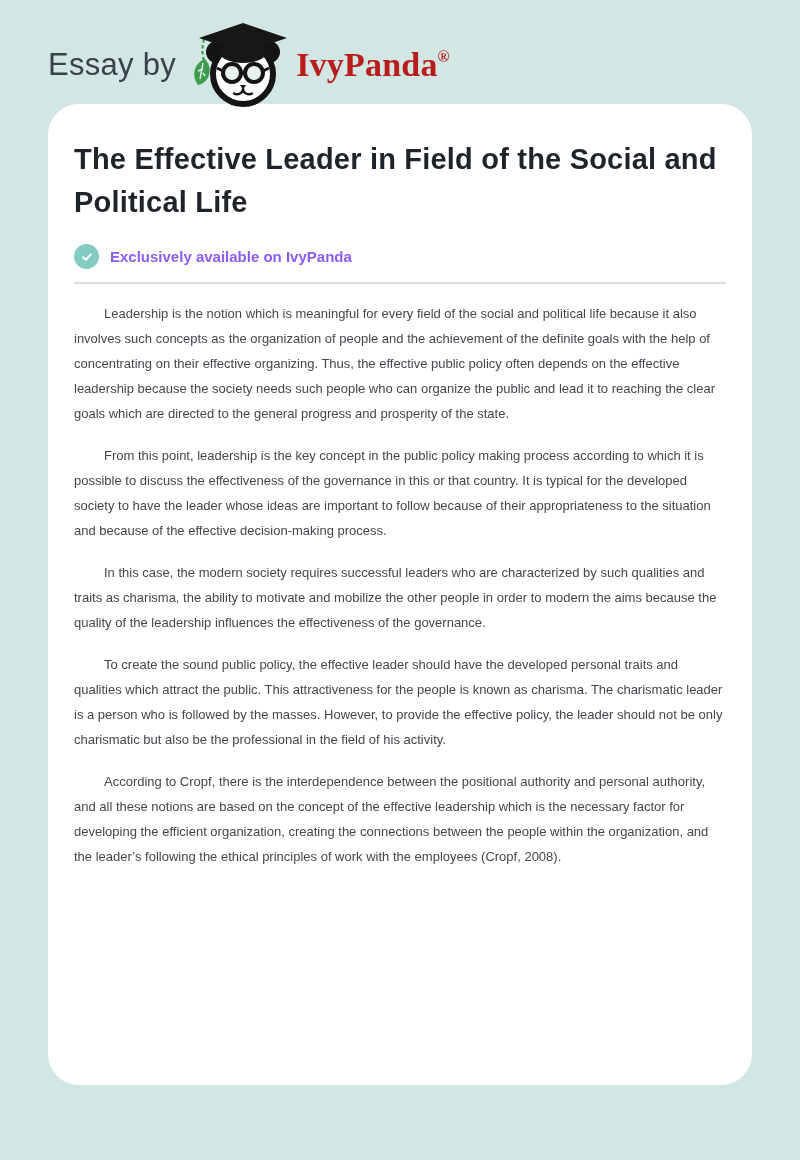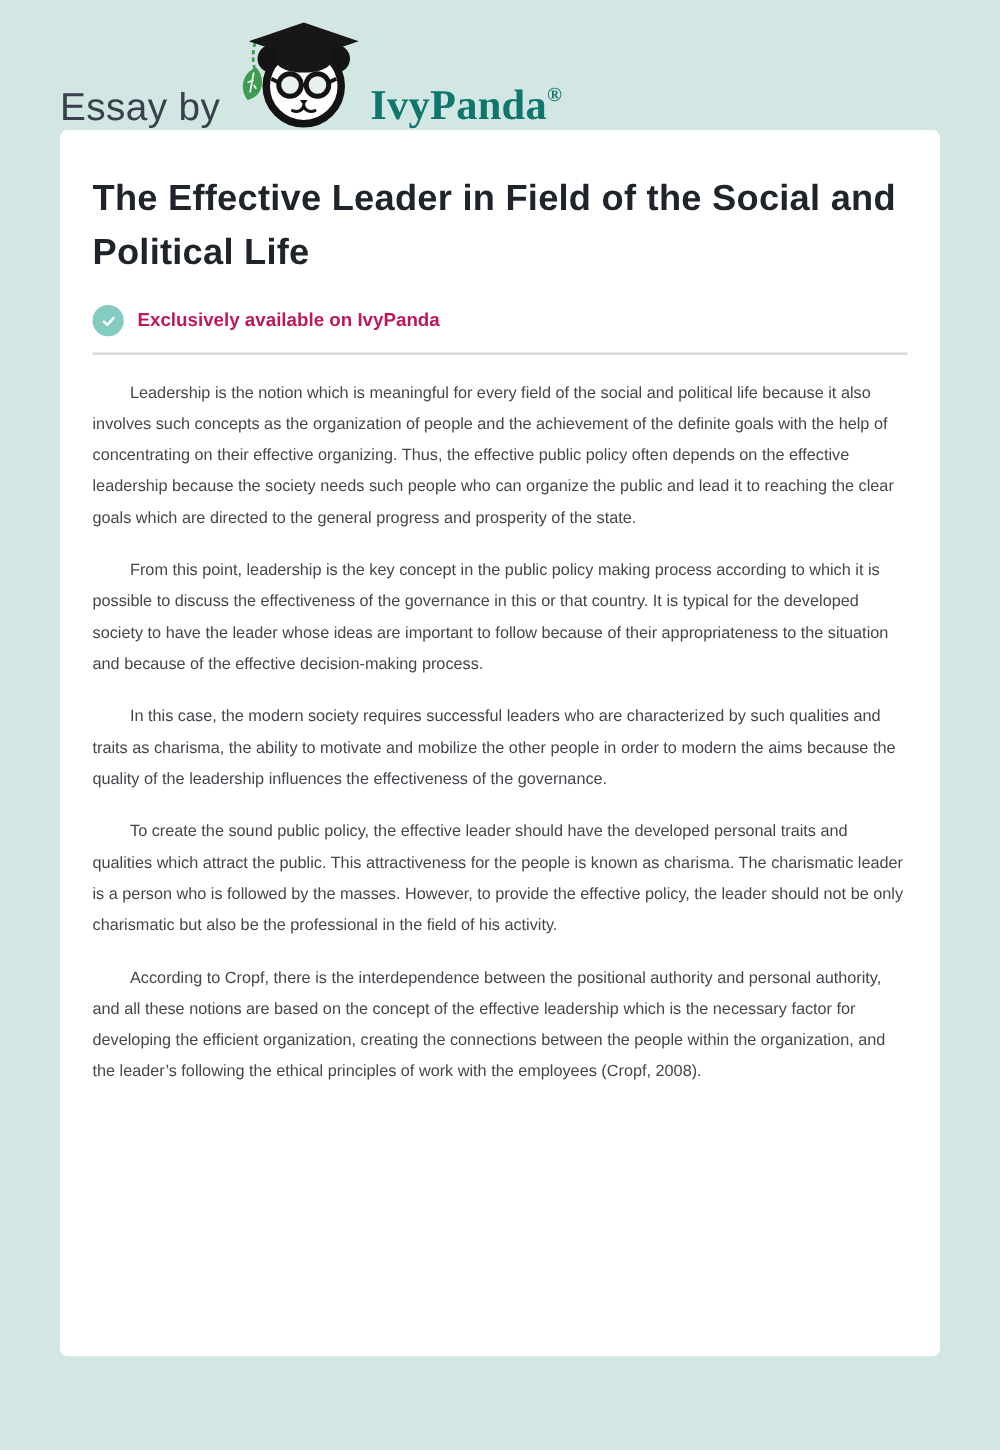--- a/index.html
+++ b/index.html
@@ -6,53 +6,53 @@
   html, body {
     margin: 0; padding: 0;
     width: 800px; height: 1160px;
     background: #d2e7e3;
     font-family: "Liberation Sans", sans-serif;
   }
   .page { width: 800px; height: 1160px; background: #d2e7e3; overflow: hidden; }
 
   
   .header {
-    display: flex; align-items: flex-end;
+    display: flex; align-items: center;
     padding: 26px 0 0 48px; height: 104px;
   }
   .essay-by {
     font-size: 31px; color: #39424c; font-weight: 400;
     margin-right: 14px; letter-spacing: 0.3px;
   }
   .logo { width: 100px; height: 88px; margin-right: 6px; flex: 0 0 auto; }
   .logo svg { width: 100%; height: 100%; display: block; }
   .brand {
     font-family: "Liberation Serif", serif; font-weight: 700;
-    font-size: 34px; color: #0f766e; letter-spacing: 0.2px;
+    font-size: 34px; color: #b91c1c; letter-spacing: 0.2px;
   }
   .brand sup { font-size: 16px; vertical-align: 14px; font-weight: 700; }
 
   
   .card {
-    margin: 0 48px; background: #ffffff; border-radius: 6px;
+    margin: 0 48px; background: #ffffff; border-radius: 31px;
     padding: 34px 26px 70px 26px; min-height: 981px;
   }
   .title {
     margin: 0 0 20px 0;
     font-size: 29px; line-height: 43px; font-weight: 700;
     color: #1f242b; letter-spacing: 0.2px;
   }
   .badge-row { display: flex; align-items: center; margin: 0 0 13px 0; }
   .badge-circle {
     width: 25px; height: 25px; border-radius: 50%;
     background: #84cbc2; margin-right: 11px;
     display: flex; align-items: center; justify-content: center; flex: 0 0 auto;
   }
   .badge-circle svg { width: 14px; height: 14px; }
-  .badge-label { font-size: 15px; font-weight: 700; color: #be185d; }
+  .badge-label { font-size: 15px; font-weight: 700; color: #8b5cf6; }
   .divider { border: none; border-top: 2px solid #d8dadb; margin: 0 0 6px 0; }
 
   .essay p {
     margin: 17px 0 0 0;
     font-size: 13px; line-height: 25px;
     color: #43474c; text-indent: 30px;
     text-align: left;
   }
 </style>
 </head>

